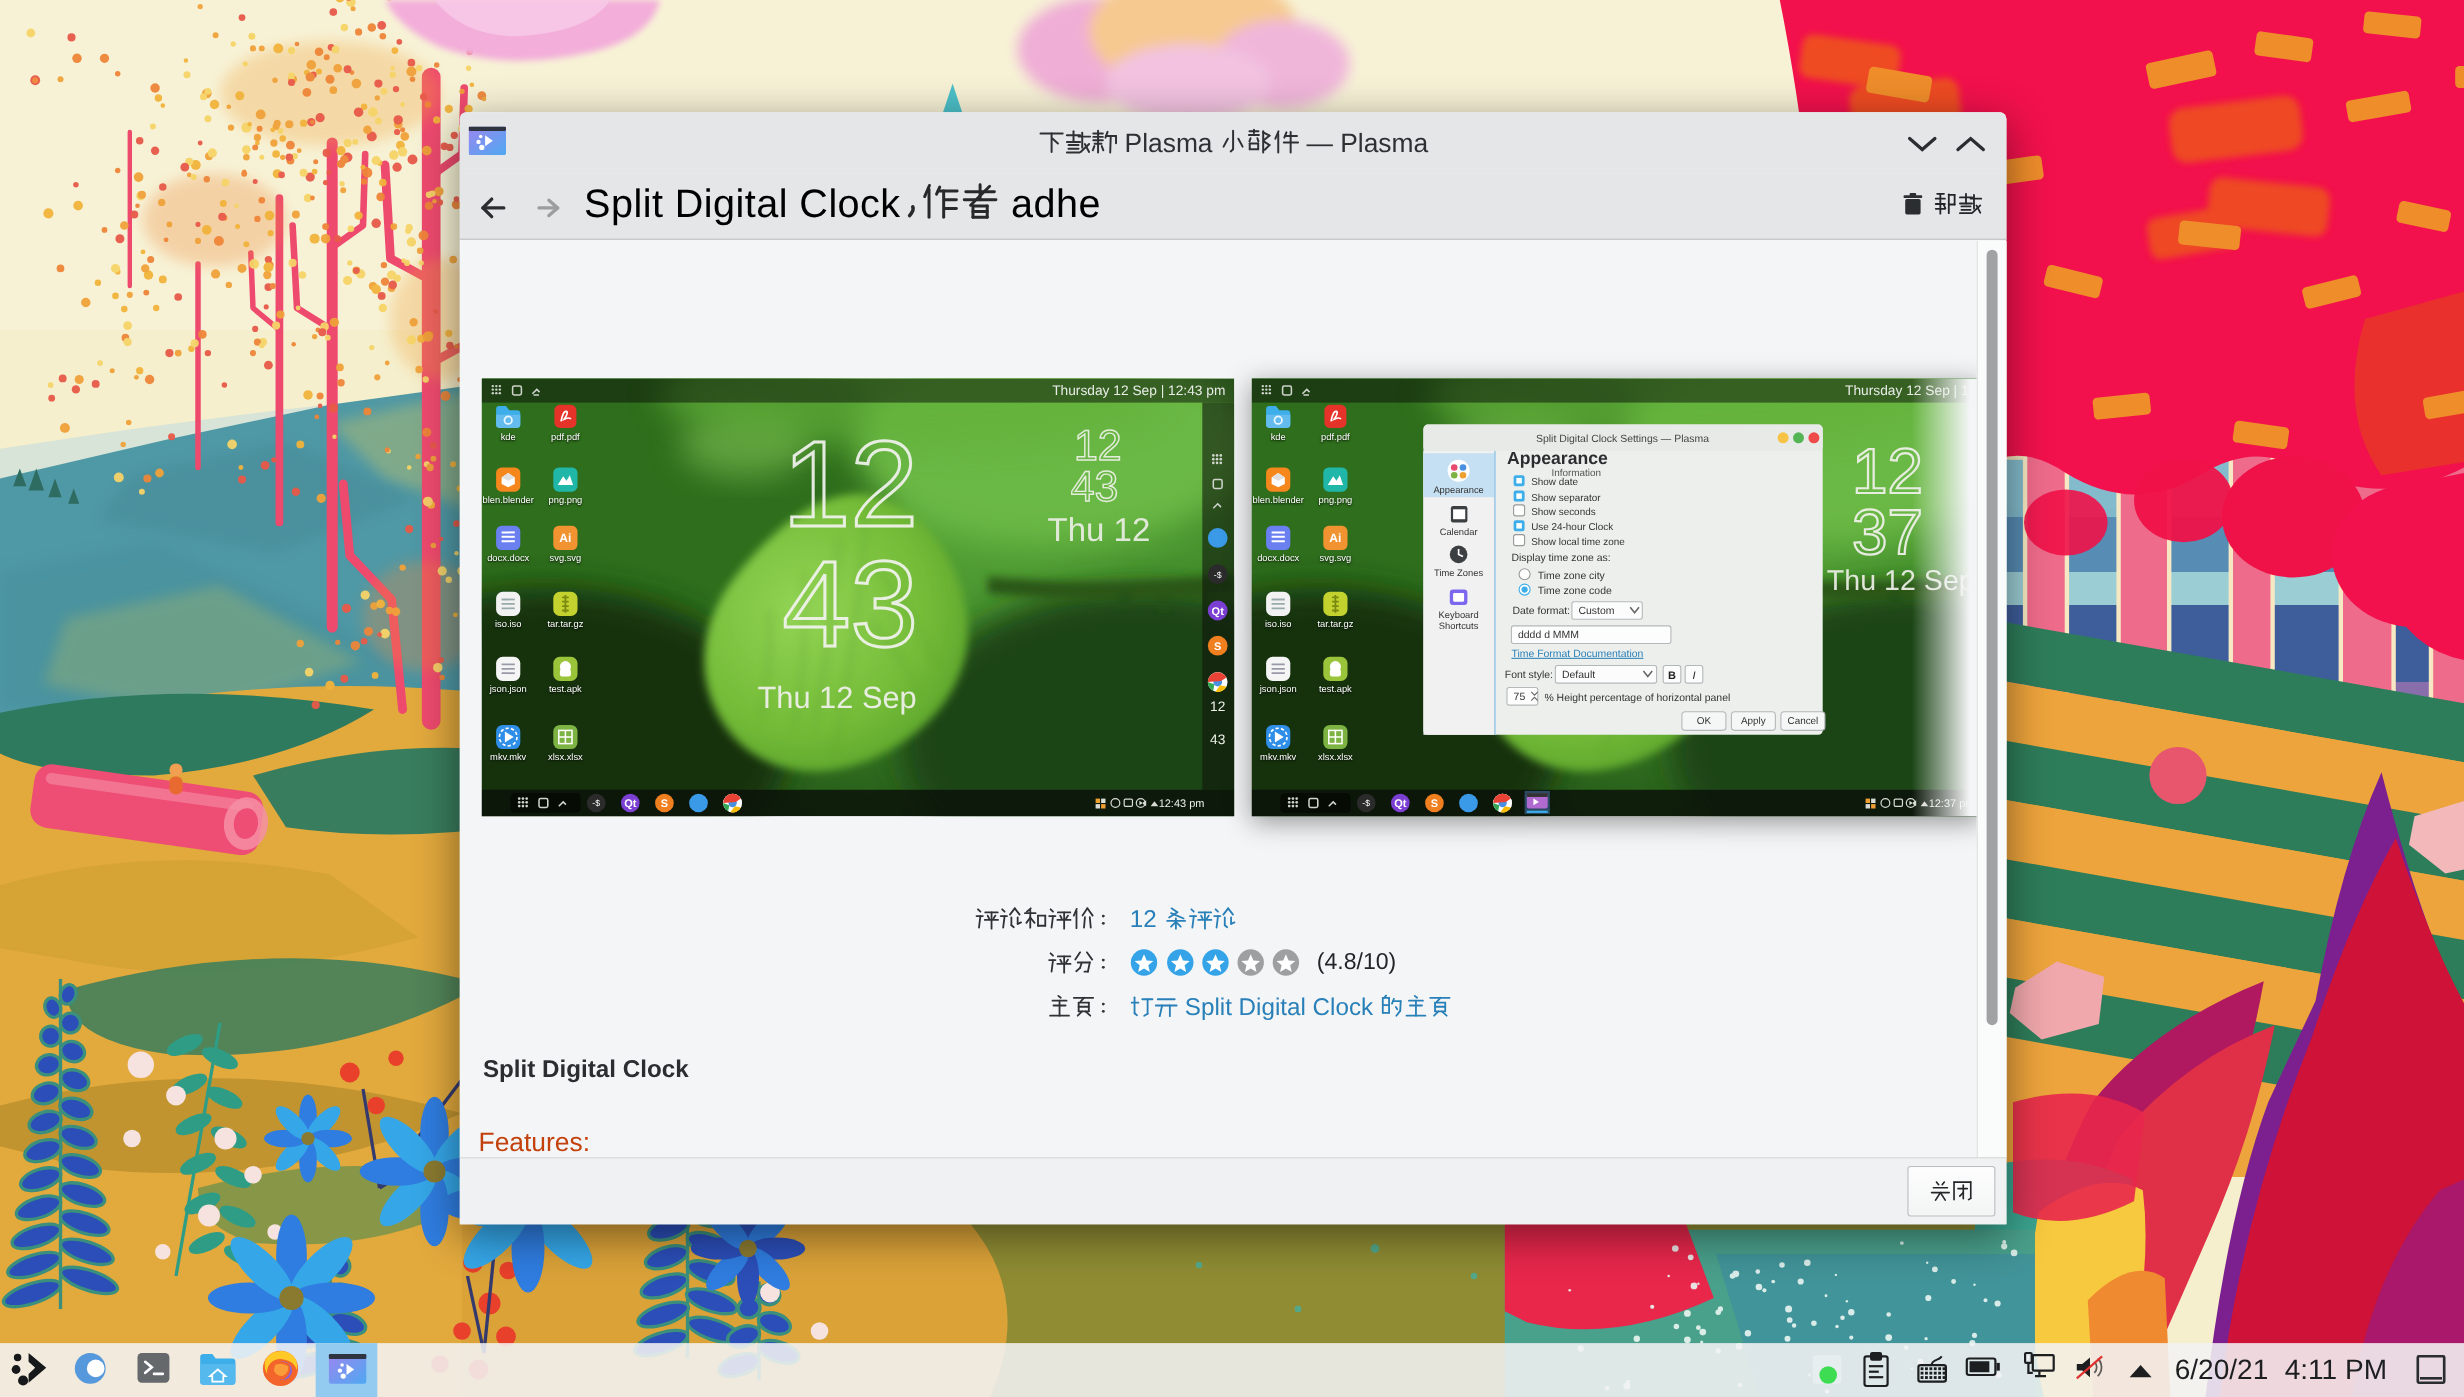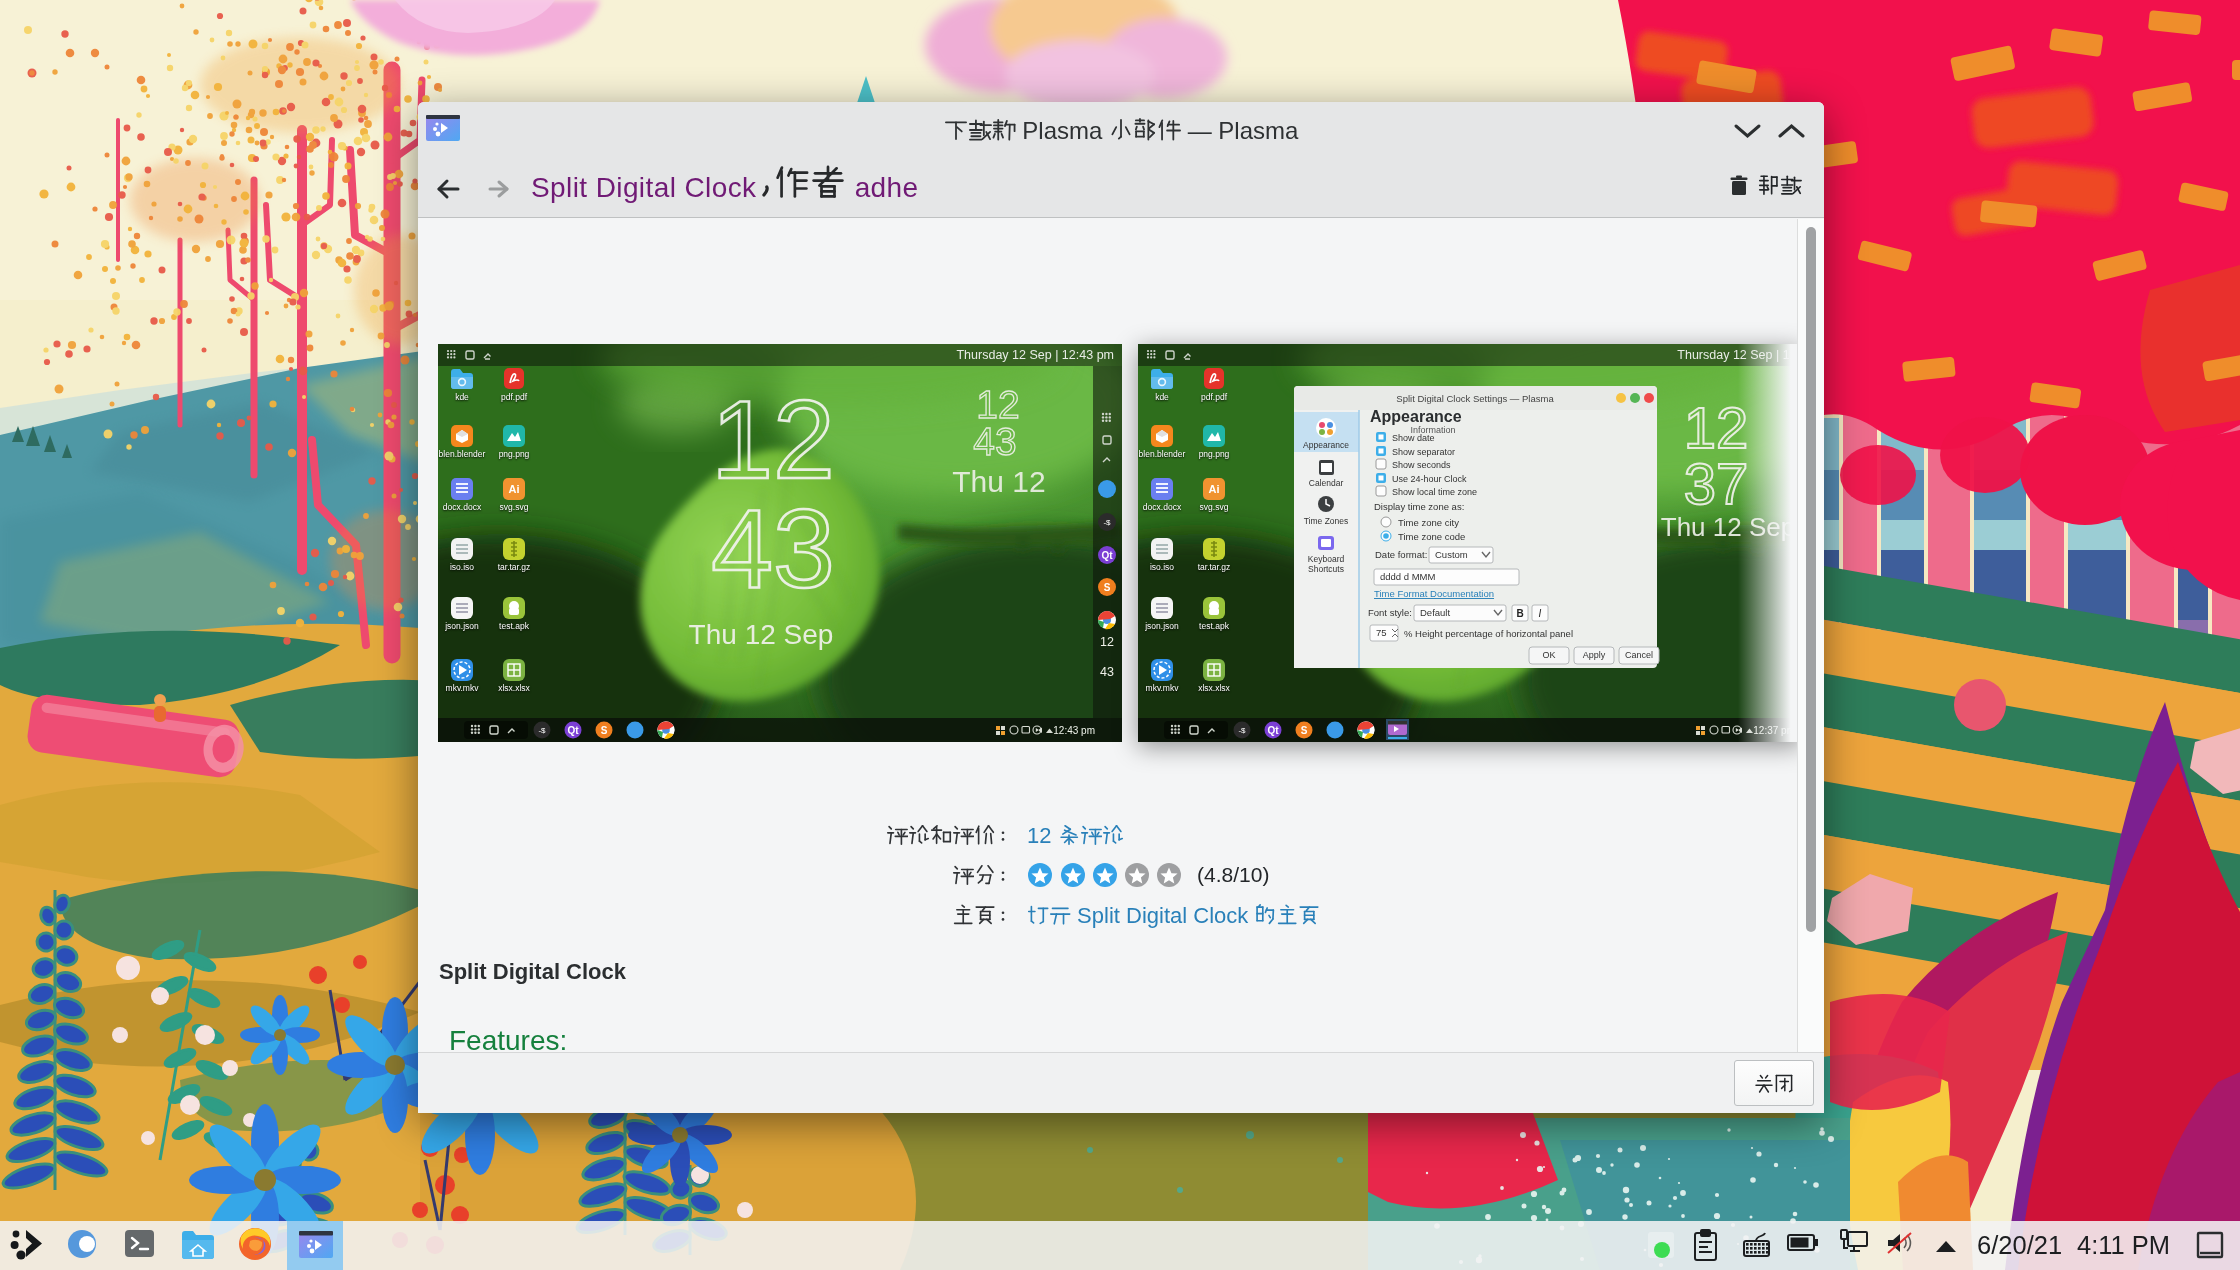--- a/index.html
+++ b/index.html
@@ -3,31 +3,31 @@
 *{margin:0;padding:0;box-sizing:border-box}
 html,body{width:2240px;height:1270px;overflow:hidden;font-family:"Liberation Sans",sans-serif}
 #stage{position:relative;width:2240px;height:1270px;background:#f4eecb}
 #dialog{position:absolute;left:418px;top:102px;width:1406px;height:1011px;background:#f4f5f6;border-radius:6px 6px 0 0;box-shadow:0 10px 40px rgba(0,0,0,0.45);}
 #titlebar{position:absolute;left:0;top:0;width:100%;height:56px;background:#e5e6e7;border-radius:6px 6px 0 0}
 #winicon{position:absolute;left:8px;top:13px}
 #title{position:absolute;left:0;top:0;width:100%;height:56px;line-height:58px;text-align:center;font-size:24px;color:#2e3133}
 #winbtns{position:absolute;right:10px;top:15px}
 #header{position:absolute;left:0;top:56px;width:100%;height:60px;background:#e5e6e7;border-bottom:1px solid #bfc1c2}
 #navarrows{position:absolute;left:14px;top:13px}
-#htitle{position:absolute;left:113px;top:6px;font-size:28px;color:#701a75;letter-spacing:0.4px}
+#htitle{position:absolute;left:113px;top:6px;font-size:36px;color:#000000;letter-spacing:0.4px}
 #uninstall{position:absolute;right:22px;top:14px;font-size:23px;color:#232629;display:flex;align-items:center;gap:8px}
 #contentarea{position:absolute;left:0;top:117px;width:100%;height:833px;background:#f4f5f6}
 .inforow{position:absolute;left:0;width:1386px;display:flex;font-size:22px;color:#303336}
 .ilabel{width:592px;text-align:right}
 .ival{margin-left:17px}
 .ival a{color:#2980b9}
 .stars{display:flex;align-items:center;gap:10px;margin-top:-2px}
 .ratetext{font-size:21px;color:#232629}
 #sdc{position:absolute;left:21px;top:740px;font-size:22px;font-weight:bold;color:#2b2e30}
-#features{position:absolute;left:31px;top:806px;font-size:28px;color:#15803d}
+#features{position:absolute;left:17px;top:806px;font-size:24px;color:#c2410c}
 #scrolltrack{position:absolute;right:0;top:0;width:27px;height:833px;background:#fafbfb;border-left:1px solid #dcdddd}
 #scrollthumb{position:absolute;right:8px;top:8px;width:10px;height:705px;background:#a0a2a4;border-radius:5px}
 #bottombar{position:absolute;left:0;top:950px;width:100%;height:61px;background:#f0f1f2;border-top:1px solid #d6d7d8}
 #closebtn{position:absolute;right:10px;top:7px;width:80px;height:46px;background:linear-gradient(#fdfdfd,#f3f4f4);border:1px solid #bcbfc1;border-radius:3px;text-align:center;line-height:45px;font-size:21px;color:#232629}
 #taskbar{position:absolute;left:0;top:1221px;width:2240px;height:49px;background:rgba(242,243,244,0.88)}
 </style></head>
 <body>
 <div id="stage">
 <svg width="2240" height="1270" viewBox="0 0 2240 1270" xmlns="http://www.w3.org/2000/svg" style="position:absolute;left:0;top:0">
       <defs>

